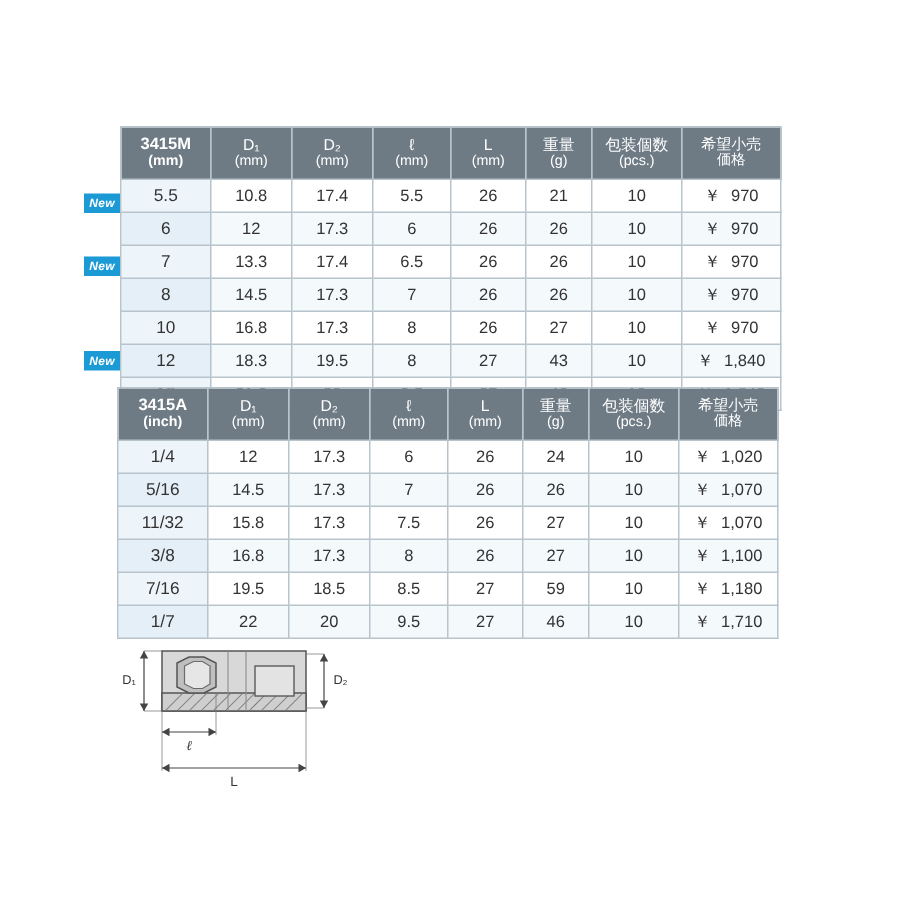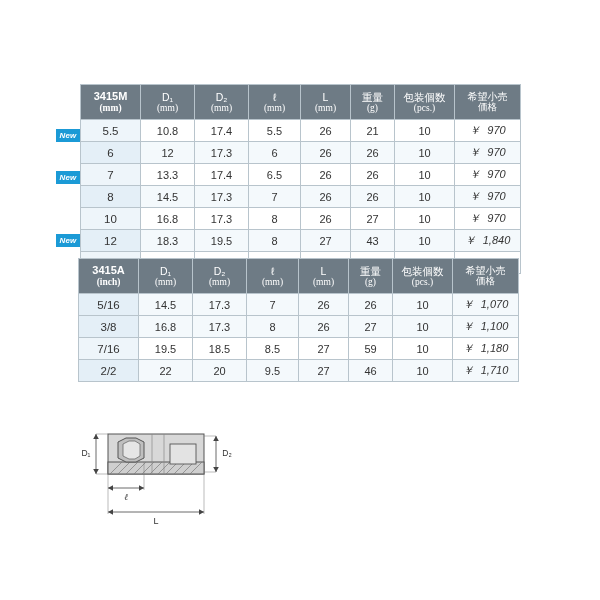--- a/index.html
+++ b/index.html
@@ -40,21 +40,20 @@
   .hdr {
     background: #6e7b85;
     color: #ffffff;
     font-size: 10.5px;
     line-height: 1.15;
     height: 34px;
   }
   .hdr .sub {
     font-size: 9.5px;
     display: block;
-    font-family: Liberation Serif, serif;
   }
   .hdr.first {
     font-weight: bold;
     font-size: 11px;
   }
   .hdr.lastcol {
     font-size: 10px;
   }
 
   
@@ -66,21 +65,20 @@
   td.size {
     font-weight: bold;
     font-size: 11.5px;
     background: #eef5fa;
   }
   tr.alt td.cell { background: #f4f9fc; }
   tr.alt td.size { background: #e4eff7; }
   td.price {
     font-size: 11px;
     text-align: center;
-    font-style: italic;
   }
   td.price .yen { margin-right: 7px; }
 
   
   .newbadge {
     position: absolute;
     width: 24px;
     height: 13px;
     background: #1b9ad6;
     color: #ffffff;
@@ -285,27 +283,47 @@
           <span>包装個数</span>
           <span class="sub">(pcs.)</span>
         </th>
         <th class="hdr lastcol">
           <span>希望小売</span>
           <span class="sub">価格</span>
         </th>
       </tr>
     </thead>
     <tbody>
+      <tr>
+        <td class="cell size">1/4</td>
+        <td class="cell">12</td>
+        <td class="cell">17.3</td>
+        <td class="cell">6</td>
+        <td class="cell">26</td>
+        <td class="cell">24</td>
+        <td class="cell">10</td>
+        <td class="cell price"><span class="yen">￥</span><span>1,020</span></td>
+      </tr>
       <tr class="alt">
         <td class="cell size">5/16</td>
         <td class="cell">14.5</td>
         <td class="cell">17.3</td>
         <td class="cell">7</td>
         <td class="cell">26</td>
         <td class="cell">26</td>
+        <td class="cell">10</td>
+        <td class="cell price"><span class="yen">￥</span><span>1,070</span></td>
+      </tr>
+      <tr>
+        <td class="cell size">11/32</td>
+        <td class="cell">15.8</td>
+        <td class="cell">17.3</td>
+        <td class="cell">7.5</td>
+        <td class="cell">26</td>
+        <td class="cell">27</td>
         <td class="cell">10</td>
         <td class="cell price"><span class="yen">￥</span><span>1,070</span></td>
       </tr>
       <tr class="alt">
         <td class="cell size">3/8</td>
         <td class="cell">16.8</td>
         <td class="cell">17.3</td>
         <td class="cell">8</td>
         <td class="cell">26</td>
         <td class="cell">27</td>
@@ -316,21 +334,21 @@
         <td class="cell size">7/16</td>
         <td class="cell">19.5</td>
         <td class="cell">18.5</td>
         <td class="cell">8.5</td>
         <td class="cell">27</td>
         <td class="cell">59</td>
         <td class="cell">10</td>
         <td class="cell price"><span class="yen">￥</span><span>1,180</span></td>
       </tr>
       <tr class="alt">
-        <td class="cell size">2/2</td>
+        <td class="cell size">1/7</td>
         <td class="cell">22</td>
         <td class="cell">20</td>
         <td class="cell">9.5</td>
         <td class="cell">27</td>
         <td class="cell">46</td>
         <td class="cell">10</td>
         <td class="cell price"><span class="yen">￥</span><span>1,710</span></td>
       </tr>
     </tbody>
   </table>

